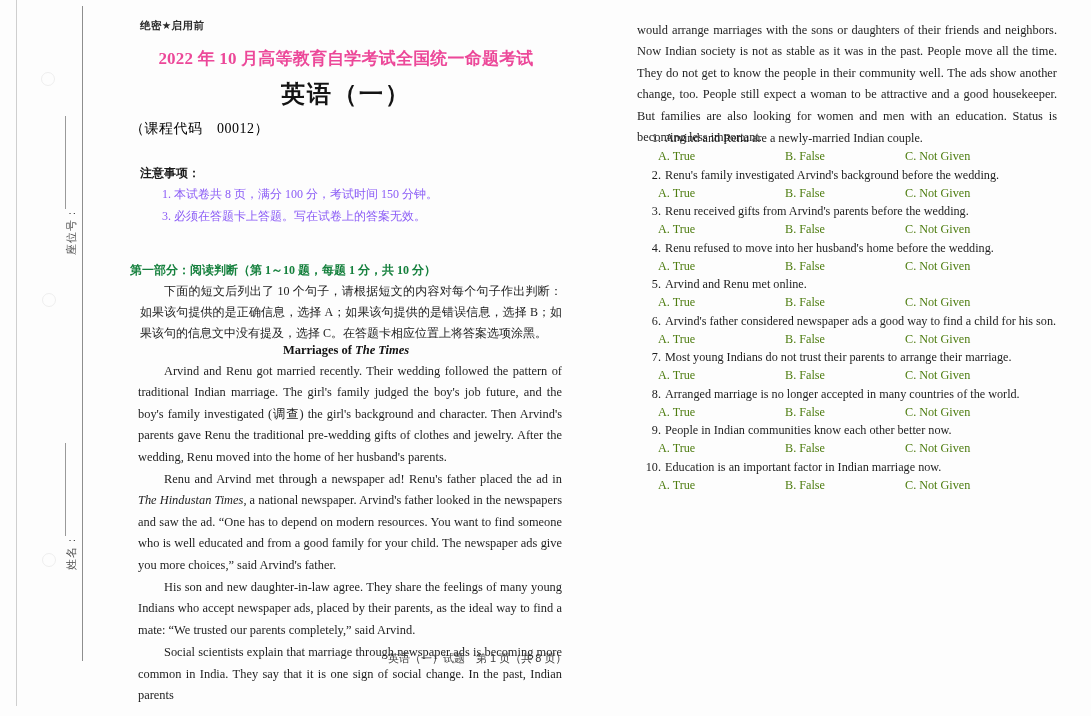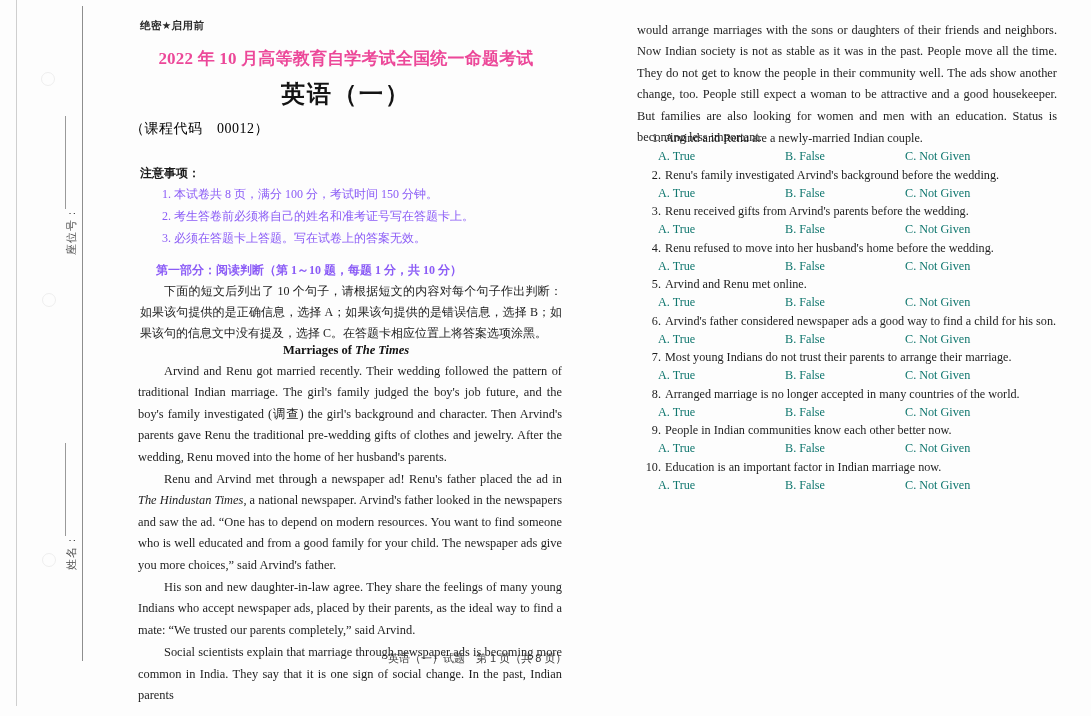--- a/index.html
+++ b/index.html
@@ -133,25 +133,25 @@
   }
   .notes-list .note {
     font-size: 12px;
     line-height: 22px;
     color: #8b5cf6;
     white-space: nowrap;
   }
 
   .part-head {
     position: absolute;
-    left: 26px;
+    left: 0;
     top: 262px;
     font-size: 12px;
     font-weight: bold;
-    color: #8b5cf6;
+    color: #15803d;
     white-space: nowrap;
   }
   .part-intro {
     position: absolute;
     left: 10px;
     top: 281px;
     width: 422px;
     font-size: 12px;
     line-height: 21px;
     text-align: justify;
@@ -222,21 +222,21 @@
     top: 0;
     font-size: 12.2px;
     color: #1d1d1d;
     white-space: nowrap;
   }
   .q-opts { position: absolute; left: 0; top: 18px; width: 420px; height: 18px; }
   .opt {
     position: absolute;
     top: 0;
     font-size: 12.2px;
-    color: #0f766e;
+    color: #4d7c0f;
     white-space: nowrap;
   }
   .opt-a { left: 21px; }
   .opt-b { left: 148px; }
   .opt-c { left: 268px; }
 
   
   .footer {
     position: absolute;
     bottom: 50px;
@@ -269,21 +269,20 @@
 
   <div class="secret">绝密★启用前</div>
 
   <div class="title-main">2022 年 10 月高等教育自学考试全国统一命题考试</div>
   <div class="title-sub">英语（一）</div>
   <div class="title-code">（课程代码　00012）</div>
 
   <div class="notes-head">注意事项：</div>
   <div class="notes-list">
     <div class="note">1. 本试卷共 8 页，满分 100 分，考试时间 150 分钟。</div>
-    <div class="note">2. 考生答卷前必须将自己的姓名和准考证号写在答题卡上。</div>
     <div class="note">3. 必须在答题卡上答题。写在试卷上的答案无效。</div>
   </div>
 
   <div class="part-head">第一部分：阅读判断（第 1～10 题，每题 1 分，共 10 分）</div>
   <div class="part-intro">下面的短文后列出了 10 个句子，请根据短文的内容对每个句子作出判断：如果该句提供的是正确信息，选择 A；如果该句提供的是错误信息，选择 B；如果该句的信息文中没有提及，选择 C。在答题卡相应位置上将答案选项涂黑。</div>
 
   <div class="passage-title">
     <span>Marriages of </span><span class="it">The Times</span>
   </div>
 

